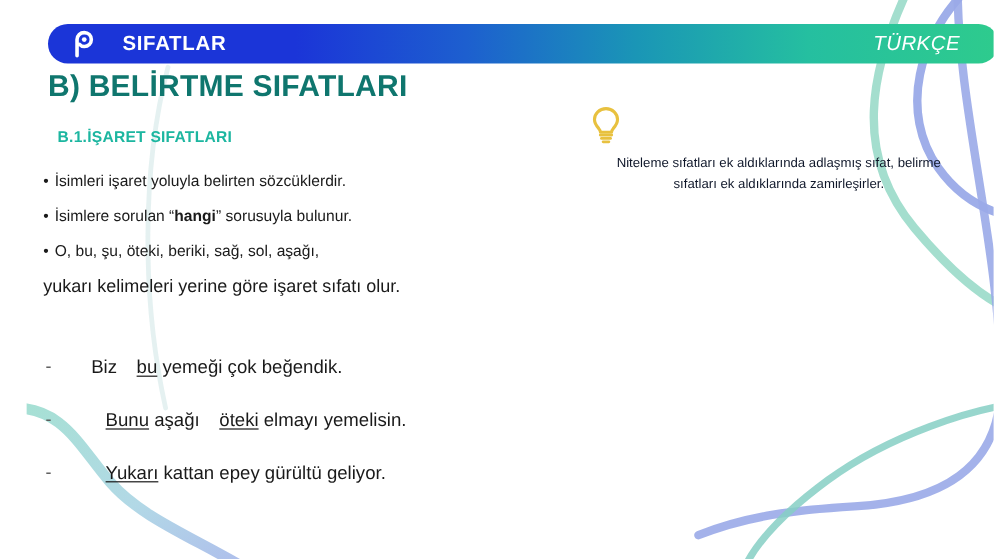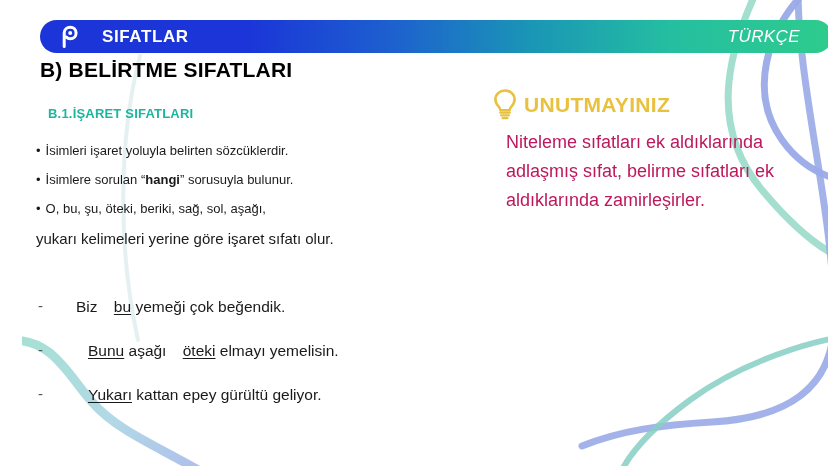--- a/index.html
+++ b/index.html
@@ -43,22 +43,22 @@
     color:#ffffff;
     font-size:17px;font-style:italic;font-weight:normal;
     letter-spacing:.4px;
     z-index:3;
     white-space:nowrap;
   }
 
   
   .main-title{
     position:absolute;left:18px;top:58px;
-    color:#000000;
-    font-size:21px;font-weight:bold;
+    color:#0f766e;
+    font-size:25px;font-weight:bold;
     letter-spacing:.2px;
     z-index:2;white-space:nowrap;
   }
   .sub-title{
     position:absolute;left:26px;top:106px;
     color:#1cb6a0;
     font-size:13px;font-weight:bold;
     letter-spacing:.2px;
     z-index:2;white-space:nowrap;
   }
@@ -96,22 +96,23 @@
   .note-panel{position:absolute;left:470px;top:88px;width:300px;z-index:2;}
   .note-head{display:flex;align-items:center;gap:6px;}
   .bulb-icon{width:26px;height:34px;flex:0 0 26px;display:block;}
   .note-title{
     color:#e8c13f;
     font-size:21px;font-weight:bold;
     letter-spacing:.3px;white-space:nowrap;
   }
   .note-body{
     margin-top:6px;margin-left:14px;
-    font-size:18px;color:#be185d;line-height:1.62;
+    font-size:11px;color:#0f172a;line-height:1.62;
     max-width:288px;
+    text-align:center;
   }
 </style>
 </head>
 <body>
 
 <div id="slide">
 
   <svg id="decor" viewBox="0 0 828 466" preserveAspectRatio="none" aria-hidden="true">
 
     <path d="M740 -20 C 700 60, 690 130, 740 190 C 790 250, 830 270, 860 265" fill="none" stroke="#9fdccb" stroke-width="7" stroke-linecap="round" opacity="0.95"></path>
@@ -178,18 +179,17 @@
   <div class="note-panel">
     <div class="note-head">
       <span class="bulb-icon">
         <svg width="26" height="34" viewBox="0 0 26 34">
           <path d="M13 2.5 C7.6 2.5 3.4 6.6 3.4 11.6 C3.4 15.0 5.3 17.2 6.9 19.0 C7.9 20.2 8.4 21.1 8.4 22.2 L17.6 22.2 C17.6 21.1 18.1 20.2 19.1 19.0 C20.7 17.2 22.6 15.0 22.6 11.6 C22.6 6.6 18.4 2.5 13 2.5 Z" fill="none" stroke="#e8c13f" stroke-width="2.6" stroke-linejoin="round"></path>
           <line x1="8.2" y1="24.6" x2="17.8" y2="24.6" stroke="#e8c13f" stroke-width="2.3" stroke-linecap="round"></line>
           <line x1="9.2" y1="27.4" x2="16.8" y2="27.4" stroke="#e8c13f" stroke-width="2.3" stroke-linecap="round"></line>
           <line x1="10.6" y1="30.2" x2="15.4" y2="30.2" stroke="#e8c13f" stroke-width="2.3" stroke-linecap="round"></line>
         </svg>
       </span>
-      <span class="note-title">UNUTMAYINIZ</span>
     </div>
     <div class="note-body">Niteleme sıfatları ek aldıklarında adlaşmış sıfat, belirme sıfatları ek aldıklarında zamirleşirler.</div>
   </div>
 
 </div>
 
 </body></html>

